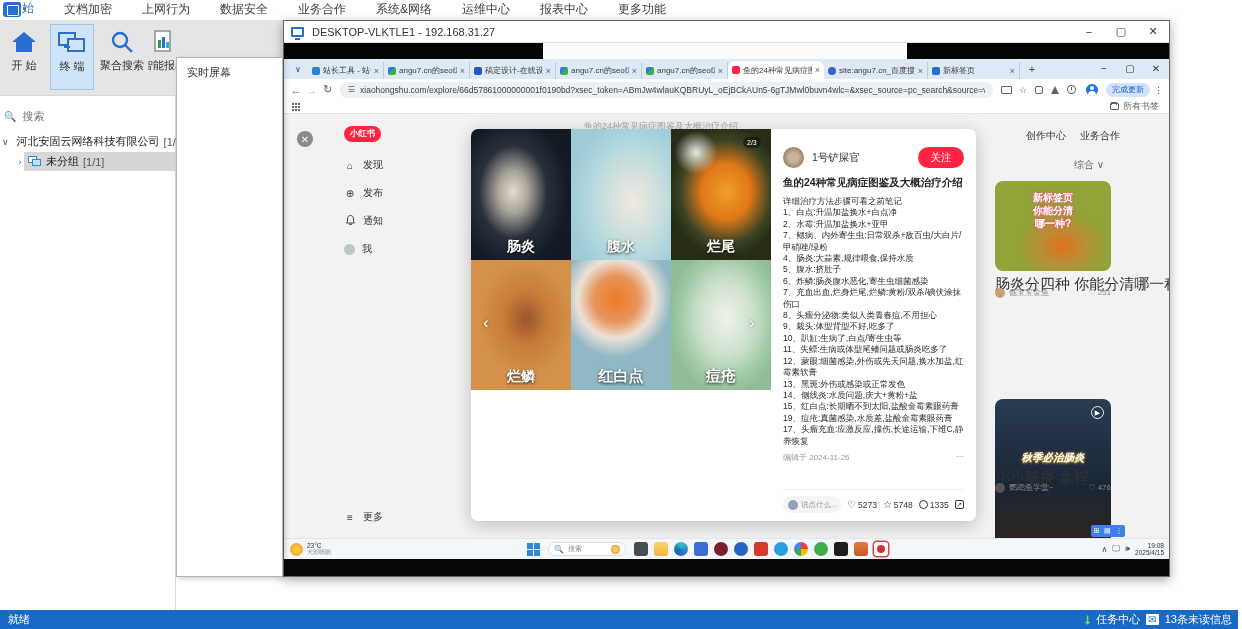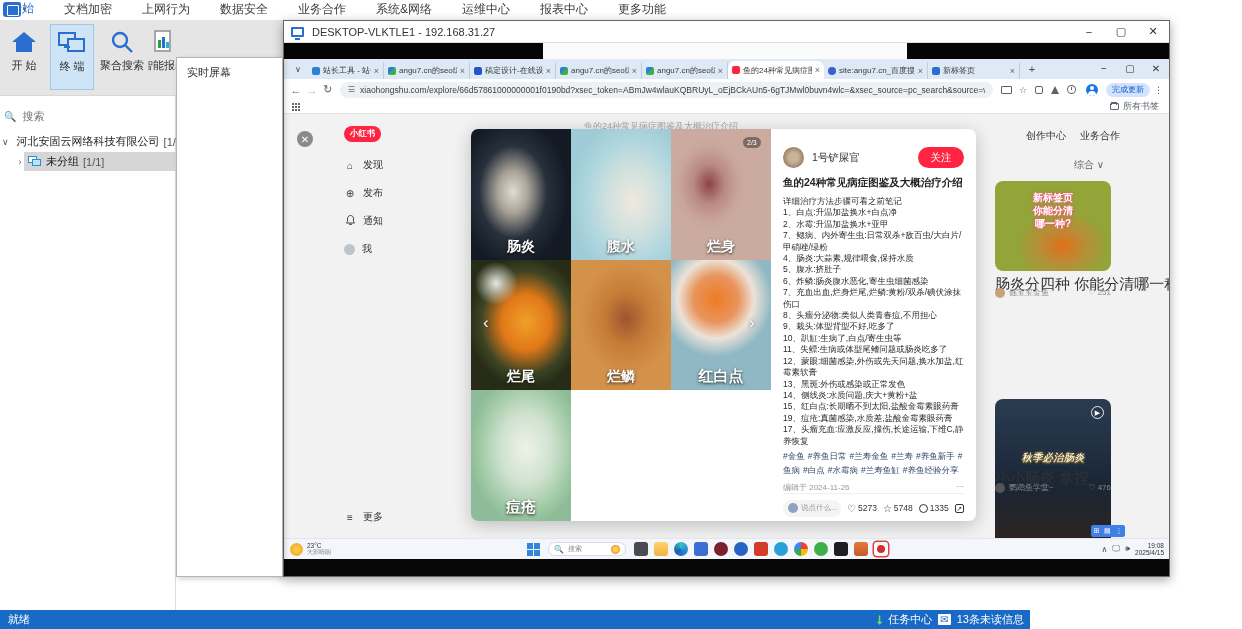--- a/index.html
+++ b/index.html
@@ -20,21 +20,21 @@
 .rbtn.sel{background:#cfe4f7;border:1px solid #9ec7e8}
 .grouplbl{left:88px;top:98px;width:60px;font-size:10.5px;color:#777;text-align:center}
 .ddpanel{left:176px;top:57px;width:107px;height:520px;background:#fff;border:1px solid #b4b4b4;box-shadow:2px 2px 5px rgba(0,0,0,.18);z-index:4}
 .dditem{padding:7px 10px;font-size:11px;color:#333}
 .sidebar{left:0;top:96px;width:176px;height:514px;background:#fff;border-right:1px solid #dcdcdc}
 .searchrow{position:absolute;left:0;top:10px;width:176px;height:20px;display:flex;align-items:center;gap:6px;padding-left:4px}
 .searchrow input{border:none;outline:none;font-size:11px;color:#888;width:120px;background:transparent;font-family:inherit}
 .treerow{position:absolute;left:0;width:176px;height:19px;display:flex;align-items:center;gap:4px;font-size:11px;color:#222;white-space:nowrap}
 .tr-sel{position:absolute;left:24px;top:56px;width:152px;height:19px;background:#d6d6d6}
 .chev{font-size:9px;color:#555;width:8px;text-align:center}
-.statusbar{left:0;top:610px;width:1030px;height:19px;background:#1969c7;color:#fff;font-size:11px;display:flex;align-items:center;z-index:6}
+.statusbar{left:0;top:610px;width:1238px;height:19px;background:#1969c7;color:#fff;font-size:11px;display:flex;align-items:center;z-index:6}
 .statusbar .left{margin-left:8px}
 .statusbar .right{margin-left:auto;margin-right:6px;display:flex;align-items:center;gap:6px}
 .dl-arrow{color:#7ddb5a;font-weight:bold;font-size:12px}
 .env{font-size:10px;background:#fff;color:#1969c7;padding:0 2px;border-radius:1px;line-height:11px}
 
 .remote{left:283px;top:20px;width:887px;height:557px;background:#fff;border:1px solid #666;box-shadow:0 3px 10px rgba(0,0,0,.35);z-index:3}
 .rtitle{left:0;top:0;width:885px;height:22px;background:#fff;display:flex;align-items:center;border-bottom:1px solid #e0e0e0}
 .rt-icon{width:13px;height:10px;border:2px solid #2a6fd0;border-radius:1px;margin:0 8px 0 7px;position:relative}
 .rt-icon:after{content:"";position:absolute;left:2px;bottom:-5px;width:5px;height:2px;background:#2a6fd0}
 .rt-text{font-size:11px;color:#333}
@@ -127,21 +127,21 @@
 .act .ic{font-size:10px}
 .commentic{width:9px;height:9px;border:1px solid #333;border-radius:50%}
 .shareic{width:9px;height:9px;border:1px solid #333;border-radius:2px;position:relative;font-size:7px;line-height:8px;text-align:center}
 
 .toplink{top:15px;font-size:10px;color:#333}
 .filter{left:790px;top:44px;font-size:10px;color:#666}
 .rcard{width:116px;border-radius:8px;overflow:hidden;position:relative}
 .rc1{left:711px;top:67px;height:90px;background:radial-gradient(46px 36px at 58% 72%,#e0701c 0%,#b49038 55%,#93a438 100%)}
 .rc1 .ov{position:absolute;left:0;top:10px;width:100%;text-align:center;font-size:10px;font-weight:bold;color:#fff;line-height:13px;text-shadow:0 0 3px #ff4d7e,0 0 2px #ff4d7e}
 .rc2{left:711px;top:195px;height:155px;background:linear-gradient(#2b3c52 0%,#1a2636 55%,#32231c 100%)}
-.rc2 .ov{position:absolute;left:0;top:52px;width:100%;text-align:center;font-size:10.5px;font-weight:normal;font-style:italic;color:#fff;text-shadow:0 0 3px #c99a1e,0 1px 2px #c99a1e}
+.rc2 .ov{position:absolute;left:0;top:52px;width:100%;text-align:center;font-size:10.5px;font-weight:bold;font-style:italic;color:#fff;text-shadow:0 0 3px #c99a1e,0 1px 2px #c99a1e}
 .playic{position:absolute;right:7px;top:7px;width:13px;height:13px;border:1px solid rgba(255,255,255,.9);border-radius:50%;color:#fff;font-size:7px;display:flex;align-items:center;justify-content:center}
 .rctitle{font-size:15px;color:#333;white-space:nowrap}
 .rcmeta{display:flex;align-items:center;gap:4px;font-size:8px;color:#888}
 .rcava{width:10px;height:10px;border-radius:50%;background:#c9a27a}
 .rclikes{margin-left:auto;display:flex;gap:2px;align-items:center}
 .miniwidget{left:807px;top:411px;width:34px;height:12px;background:#3f7fe8;border-radius:2px;color:#fff;font-size:7px;display:flex;align-items:center;justify-content:space-around;z-index:3}
 
 .taskbar{left:0;top:517px;width:885px;height:21px;background:#f3f6fb;border-top:1px solid #e2e6ec;display:flex;align-items:center}
 .weather{display:flex;align-items:center;gap:4px;margin-left:6px}
 .sun{width:13px;height:13px;border-radius:50%;background:radial-gradient(#ffd34d,#f29b1d)}
@@ -371,23 +371,20 @@
     <div class="abs closex">✕</div>
 
     <div class="abs modal">
       <div class="abs grid">
         <div class="cell g1">
             <span class="cl">肠炎</span>
           </div>
         <div class="cell g2">
             <span class="cl">腹水</span>
           </div>
-        <div class="cell g4">
-            <span class="cl">烂身</span>
-          </div>
         <div class="cell g5">
             <span class="cl">烂尾</span>
           </div>
         <div class="cell g6">
             <span class="cl">烂鳞</span>
           </div>
         <div class="cell g8">
             <span class="cl big">红白点</span>
           </div>
         <div class="cell g9">
@@ -416,23 +413,20 @@
         <p class="nline">8、头瘤分泌物:类似人类青春痘,不用担心</p>
         <p class="nline">9、栽头:体型背型不好,吃多了</p>
         <p class="nline">10、趴缸:生病了,白点/寄生虫等</p>
         <p class="nline">11、失鳔:生病或体型尾鳍问题或肠炎吃多了</p>
         <p class="nline">12、蒙眼:细菌感染,外伤或先天问题,换水加盐,红霉素软膏</p>
         <p class="nline">13、黑斑:外伤或感染或正常发色</p>
         <p class="nline">14、侧线炎:水质问题,庆大+黄粉+盐</p>
         <p class="nline">15、红白点:长期晒不到太阳,盐酸金霉素眼药膏</p>
         <p class="nline">19、痘疮:真菌感染,水质差,盐酸金霉素眼药膏</p>
         <p class="nline">17、头瘤充血:应激反应,撞伤,长途运输,下维C,静养恢复</p>
-        <div class="tags">
-          <span class="tag">#金鱼</span><span class="tag">#养鱼日常</span><span class="tag">#兰寿金鱼</span><span class="tag">#兰寿</span><span class="tag">#养鱼新手</span><span class="tag">#鱼病</span><span class="tag">#白点</span><span class="tag">#水霉病</span><span class="tag">#兰寿鱼缸</span><span class="tag">#养鱼经验分享</span>
-        </div>
         <div class="edited">
             <span>编辑于 2024-11-26</span>
             <span class="dots">···</span>
           </div>
         <div class="nfoot">
           <div class="saybox">
             <span class="sava"></span>
             <span class="ph">说点什么...</span>
           </div>
           <div class="act">

